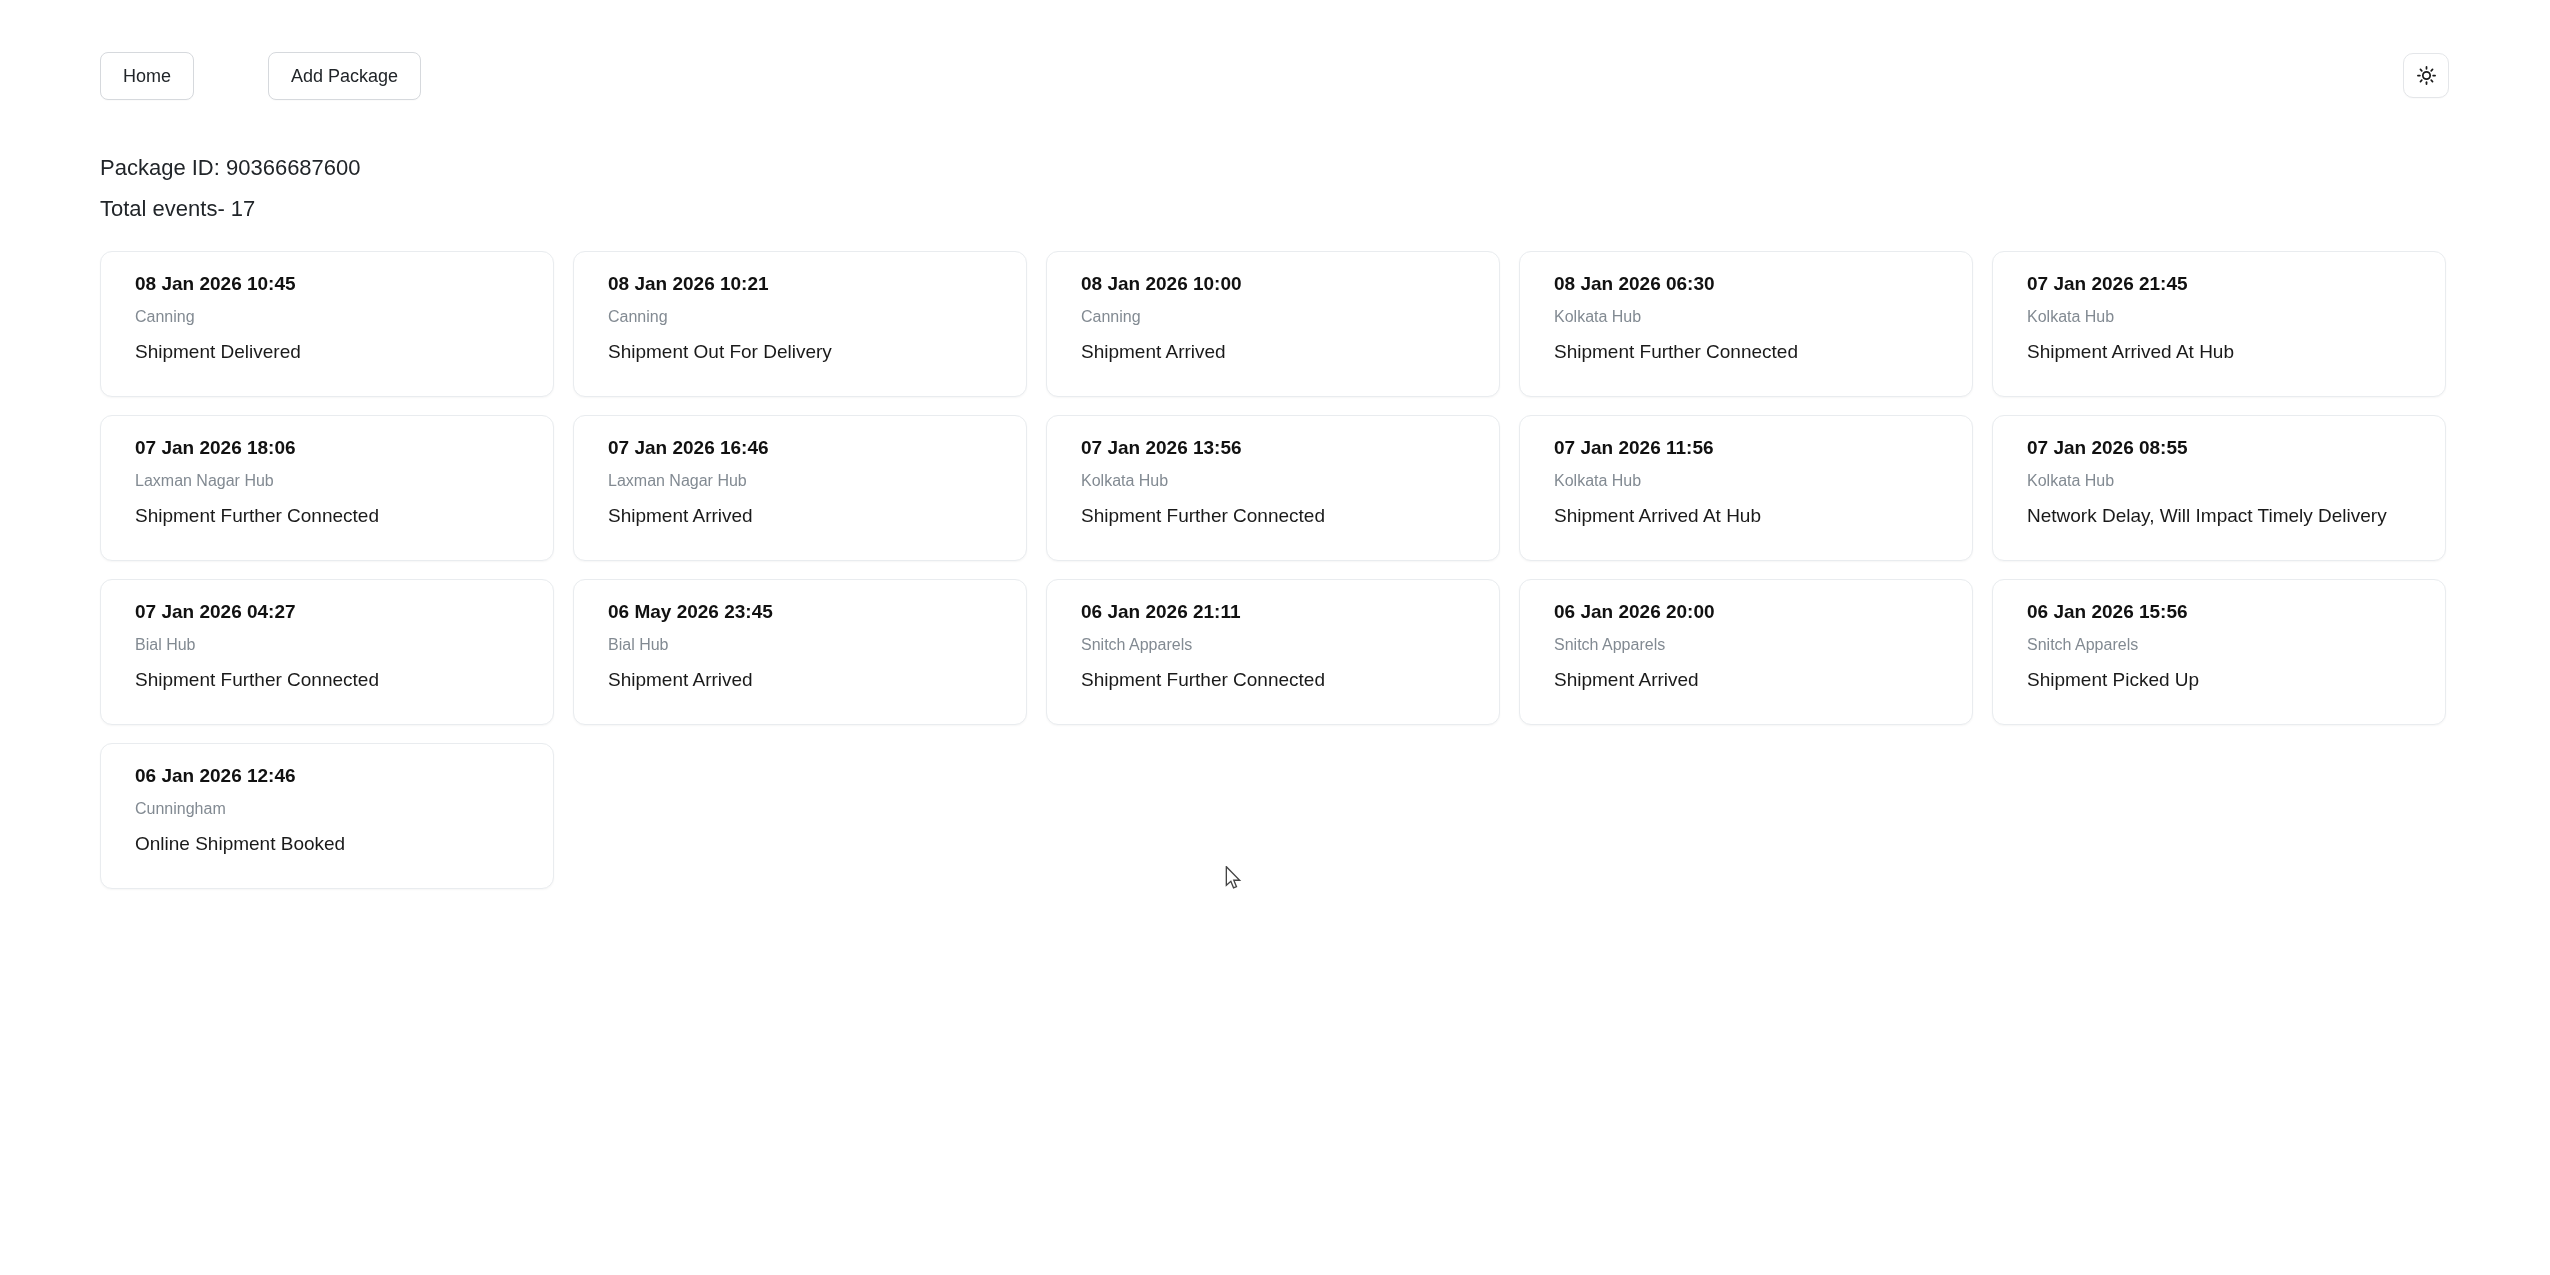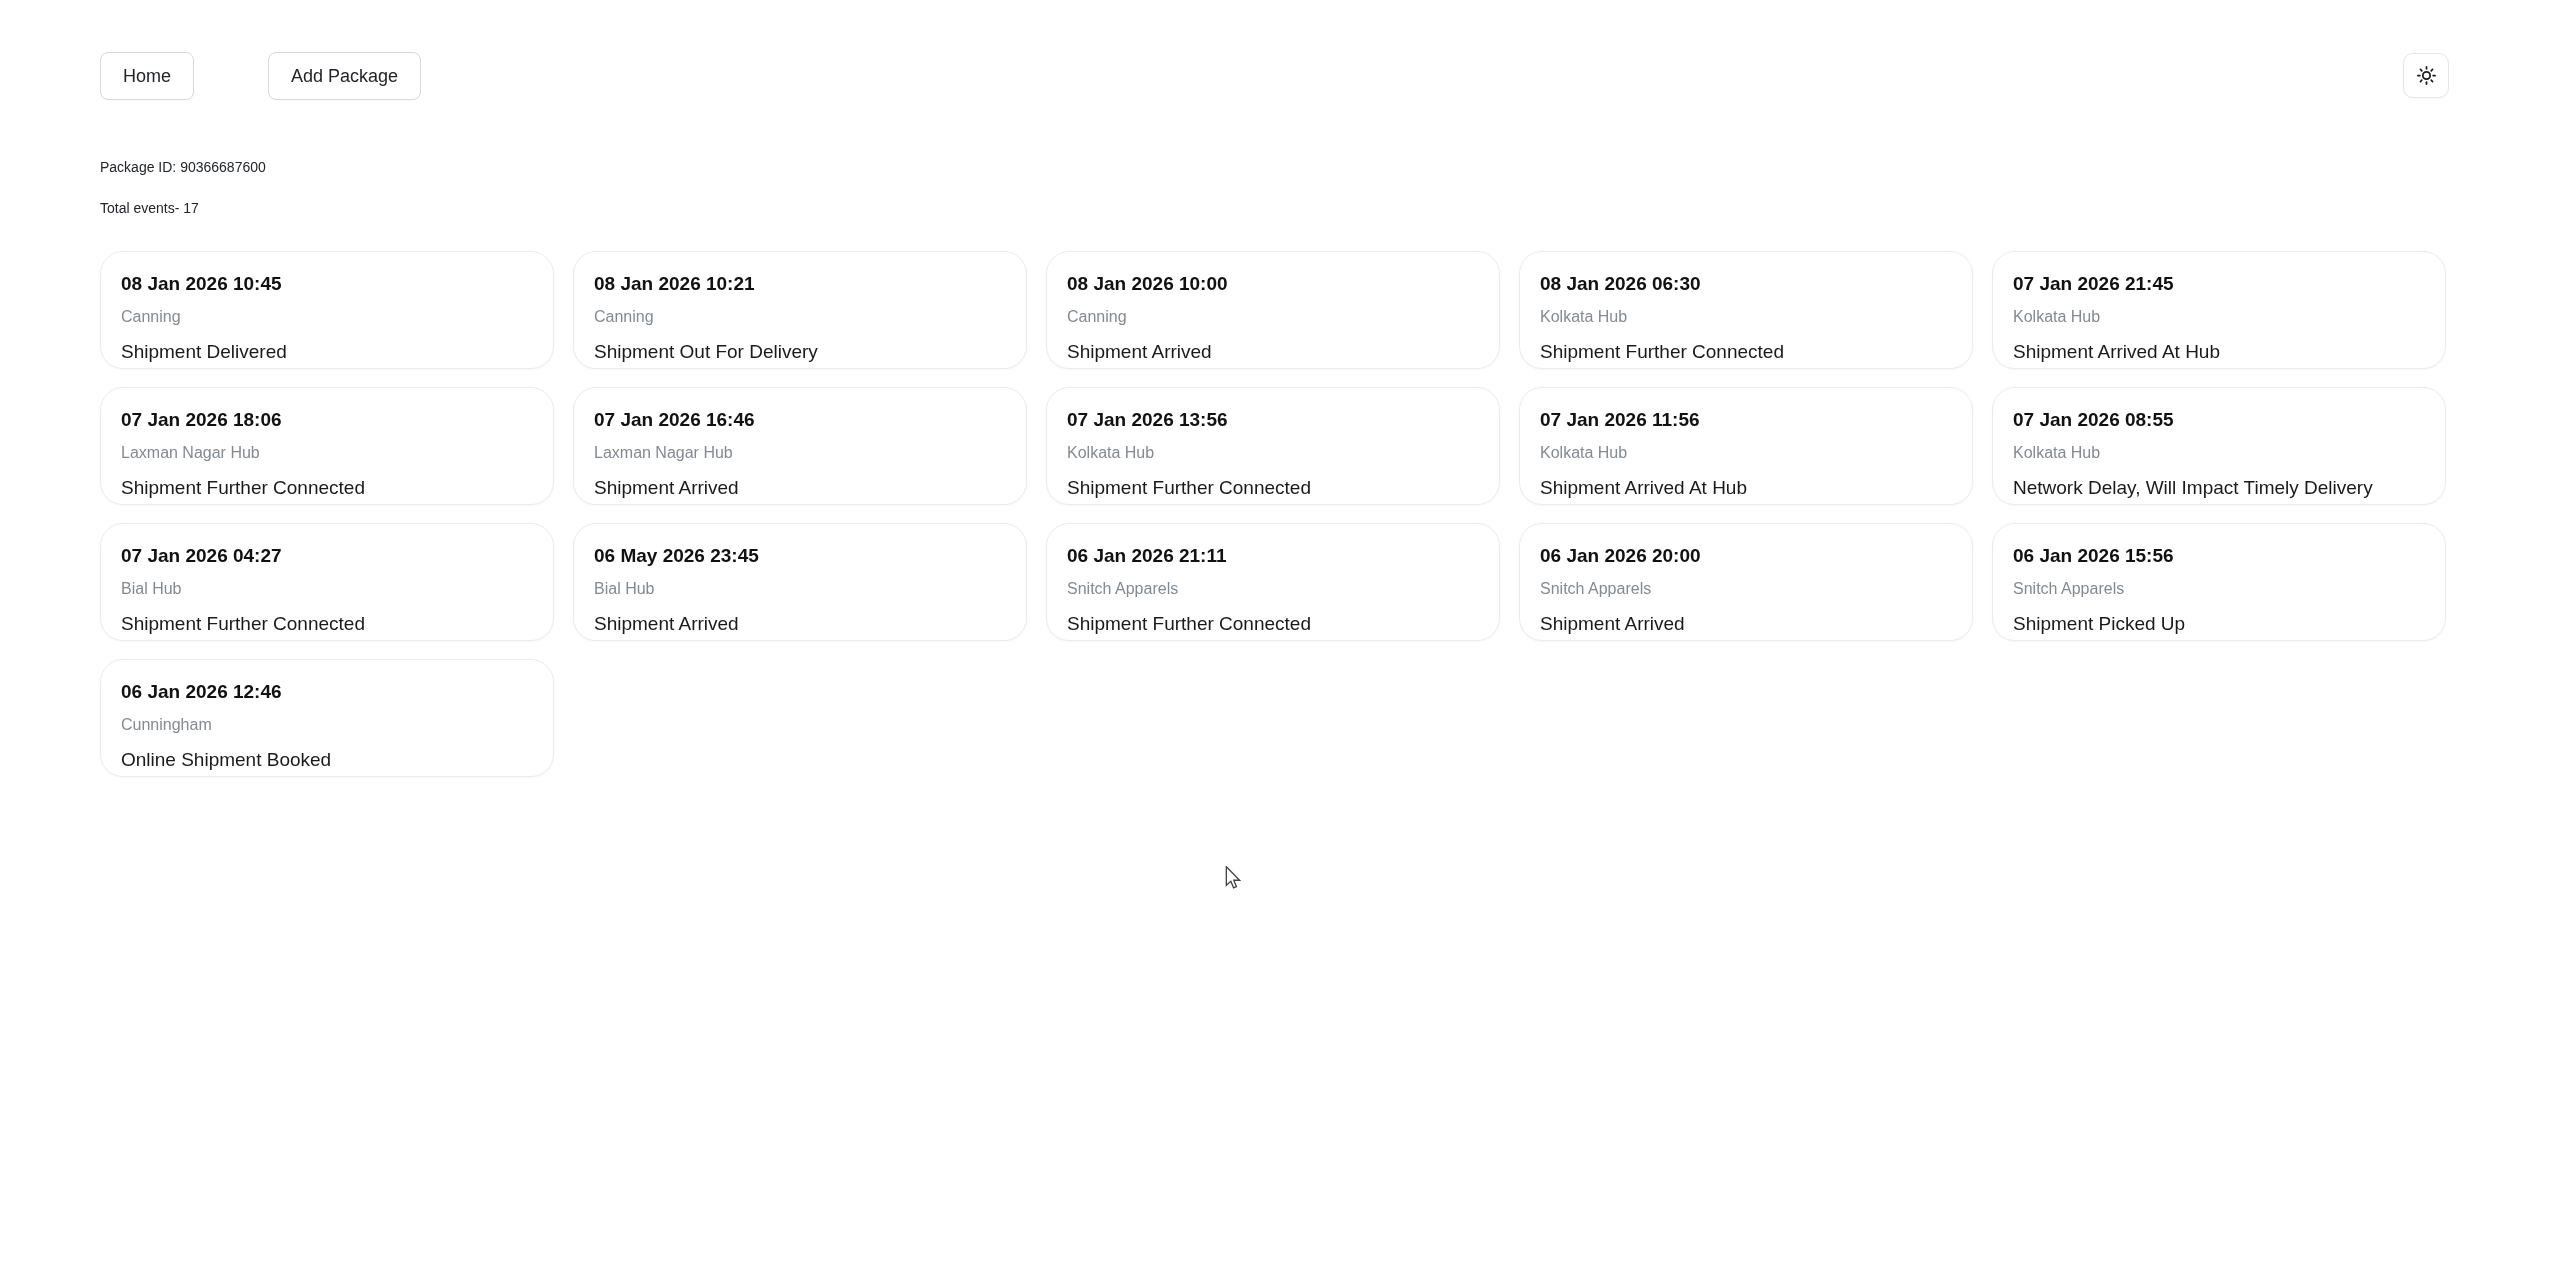--- a/index.html
+++ b/index.html
@@ -43,37 +43,37 @@
     width:46px;height:45px;
     background:#fff;
     border:1px solid #e4e6e9;
     border-radius:10px;
     display:flex;align-items:center;justify-content:center;
     cursor:pointer;
     box-shadow:0 1px 1px rgba(0,0,0,0.02);
   }
   
   .meta{margin-top:55px;}
-  .meta-line{font-size:14px;line-height:25px;color:#212529;}
+  .meta-line{font-size:22px;line-height:25px;color:#212529;}
   .meta-line + .meta-line{margin-top:16px;}
   
   .grid{
     margin-top:30px;
     width:2346px;
     display:grid;
     grid-template-columns:repeat(5,1fr);
     column-gap:19px;
     row-gap:18px;
   }
   .card{
-    height:118px;
+    height:146px;
     background:#fff;
     border:1px solid var(--border-card);
-    border-radius:23px;
-    padding:20px 20px;
+    border-radius:12px;
+    padding:20px 34px;
     box-shadow:0 1px 2px rgba(0,0,0,0.04);
     overflow:hidden;
   }
   .card .date{
     font-size:19px;
     font-weight:700;
     line-height:23px;
     color:#111;
   }
   .card .loc{

